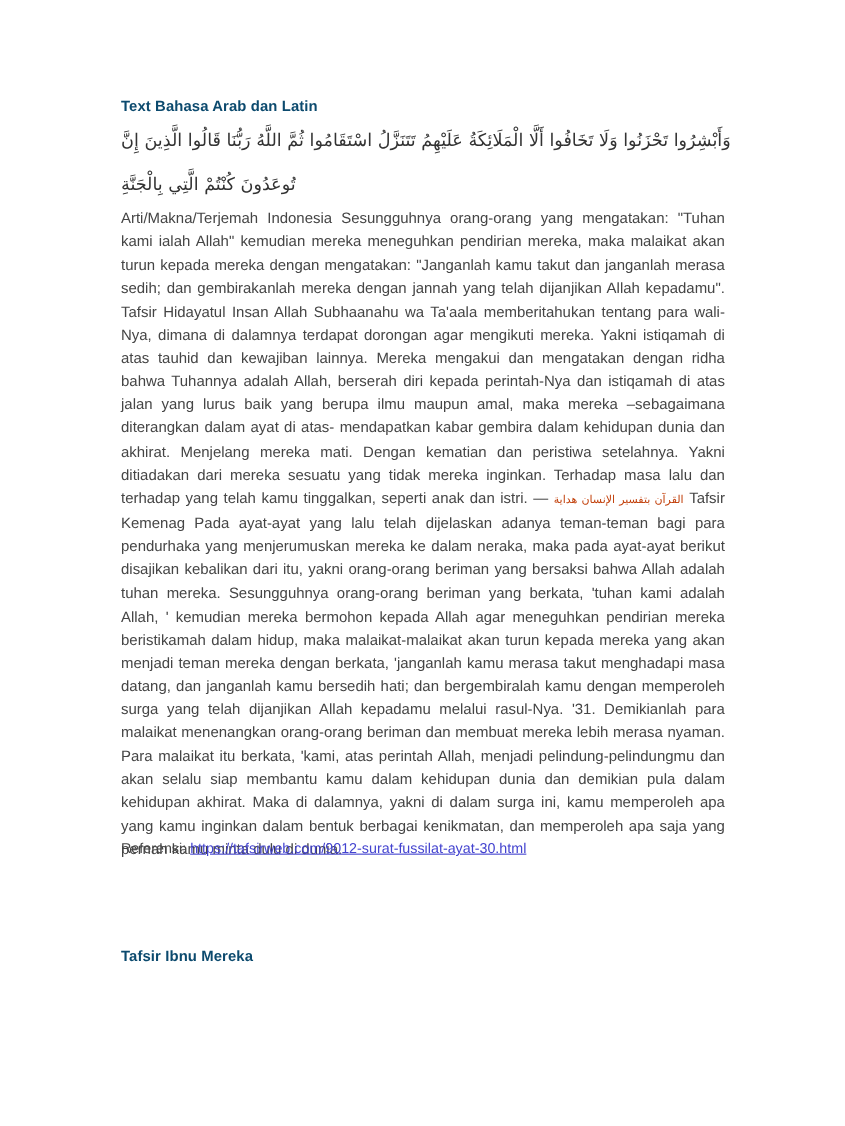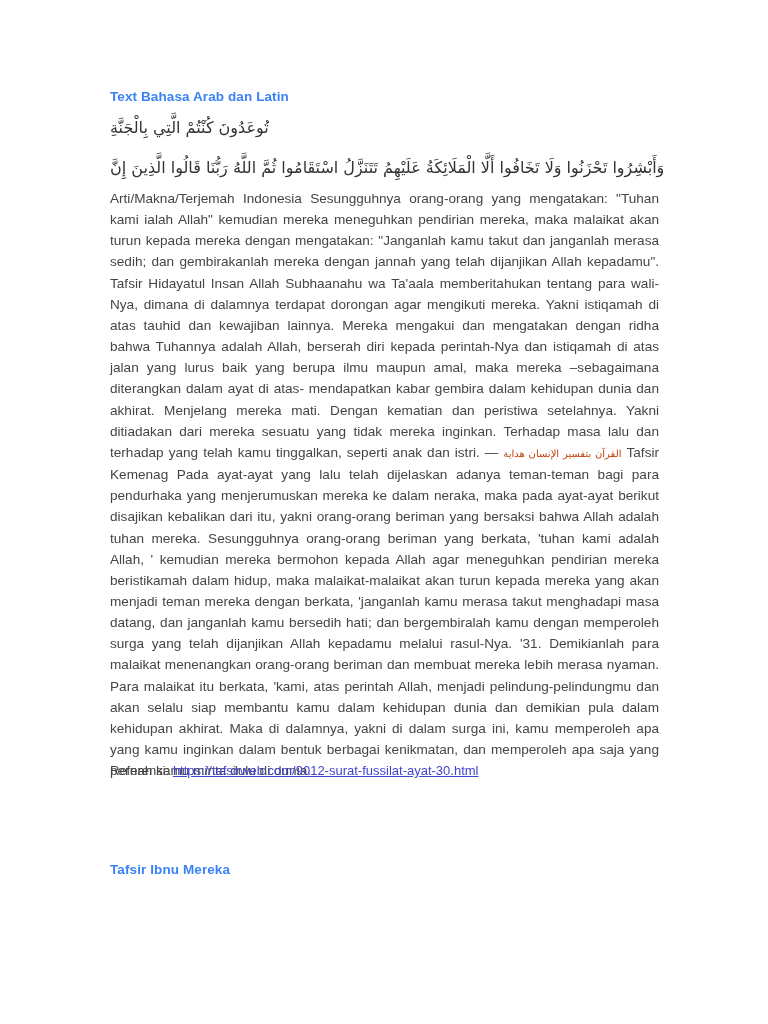--- a/index.html
+++ b/index.html
@@ -15,21 +15,21 @@
     overflow: hidden;
     font-family: "Liberation Sans", sans-serif;
   }
   .section-title {
     position: absolute;
     left: 110px;
     width: 549px;
     margin: 0;
     font-size: 13.5px;
     font-weight: 700;
-    color: #3b82f6;
+    color: #0c4a6e;
     letter-spacing: 0.1px;
   }
   .title-top { top: 89px; }
   .title-bottom { top: 862px; }
 
   .arabic-block {
     position: absolute;
     left: 110px;
     top: 108px;
     width: 560px;
@@ -78,22 +78,22 @@
   }
 </style>
 </head>
 <body>
 
 <div class="page">
 
   <h2 class="section-title title-top">Text Bahasa Arab dan Latin</h2>
 
   <div class="arabic-block">
+    <div class="arabic-line">وَأَبْشِرُوا تَحْزَنُوا وَلَا تَخَافُوا أَلَّا الْمَلَائِكَةُ عَلَيْهِمُ تَتَنَزَّلُ اسْتَقَامُوا ثُمَّ اللَّهُ رَبُّنَا قَالُوا الَّذِينَ إِنَّ</div>
     <div class="arabic-line">تُوعَدُونَ كُنْتُمْ الَّتِي بِالْجَنَّةِ</div>
-    <div class="arabic-line">وَأَبْشِرُوا تَحْزَنُوا وَلَا تَخَافُوا أَلَّا الْمَلَائِكَةُ عَلَيْهِمُ تَتَنَزَّلُ اسْتَقَامُوا ثُمَّ اللَّهُ رَبُّنَا قَالُوا الَّذِينَ إِنَّ</div>
   </div>
 
   <p class="body-paragraph"><span>Arti/Makna/Terjemah Indonesia Sesungguhnya orang-orang yang mengatakan: "Tuhan kami ialah Allah" kemudian mereka meneguhkan pendirian mereka, maka malaikat akan turun kepada mereka dengan mengatakan: "Janganlah kamu takut dan janganlah merasa sedih; dan gembirakanlah mereka dengan jannah yang telah dijanjikan Allah kepadamu". Tafsir Hidayatul Insan Allah Subhaanahu wa Ta'aala memberitahukan tentang para wali-Nya, dimana di dalamnya terdapat dorongan agar mengikuti mereka. Yakni istiqamah di atas tauhid dan kewajiban lainnya. Mereka mengakui dan mengatakan dengan ridha bahwa Tuhannya adalah Allah, berserah diri kepada perintah-Nya dan istiqamah di atas jalan yang lurus baik yang berupa ilmu maupun amal, maka mereka –sebagaimana diterangkan dalam ayat di atas- mendapatkan kabar gembira dalam kehidupan dunia dan akhirat. Menjelang mereka mati. Dengan kematian dan peristiwa setelahnya. Yakni ditiadakan dari mereka sesuatu yang tidak mereka inginkan. Terhadap masa lalu dan terhadap yang telah kamu tinggalkan, seperti anak dan istri. — </span><span class="arabic-inline">القرآن بتفسير الإنسان هداية</span><span> Tafsir Kemenag Pada ayat-ayat yang lalu telah dijelaskan adanya teman-teman bagi para pendurhaka yang menjerumuskan mereka ke dalam neraka, maka pada ayat-ayat berikut disajikan kebalikan dari itu, yakni orang-orang beriman yang bersaksi bahwa Allah adalah tuhan mereka. Sesungguhnya orang-orang beriman yang berkata, 'tuhan kami adalah Allah, ' kemudian mereka bermohon kepada Allah agar meneguhkan pendirian mereka beristikamah dalam hidup, maka malaikat-malaikat akan turun kepada mereka yang akan menjadi teman mereka dengan berkata, 'janganlah kamu merasa takut menghadapi masa datang, dan janganlah kamu bersedih hati; dan bergembiralah kamu dengan memperoleh surga yang telah dijanjikan Allah kepadamu melalui rasul-Nya. '31. Demikianlah para malaikat menenangkan orang-orang beriman dan membuat mereka lebih merasa nyaman. Para malaikat itu berkata, 'kami, atas perintah Allah, menjadi pelindung-pelindungmu dan akan selalu siap membantu kamu dalam kehidupan dunia dan demikian pula dalam kehidupan akhirat. Maka di dalamnya, yakni di dalam surga ini, kamu memperoleh apa yang kamu inginkan dalam bentuk berbagai kenikmatan, dan memperoleh apa saja yang pernah kamu minta dulu di dunia.</span></p>
 
   <p class="reference-line">
     <span>Referensi:</span>
     <a href="#">https://tafsirweb.com/9012-surat-fussilat-ayat-30.html</a>
   </p>
 
   <h2 class="section-title title-bottom">Tafsir Ibnu Mereka</h2>

